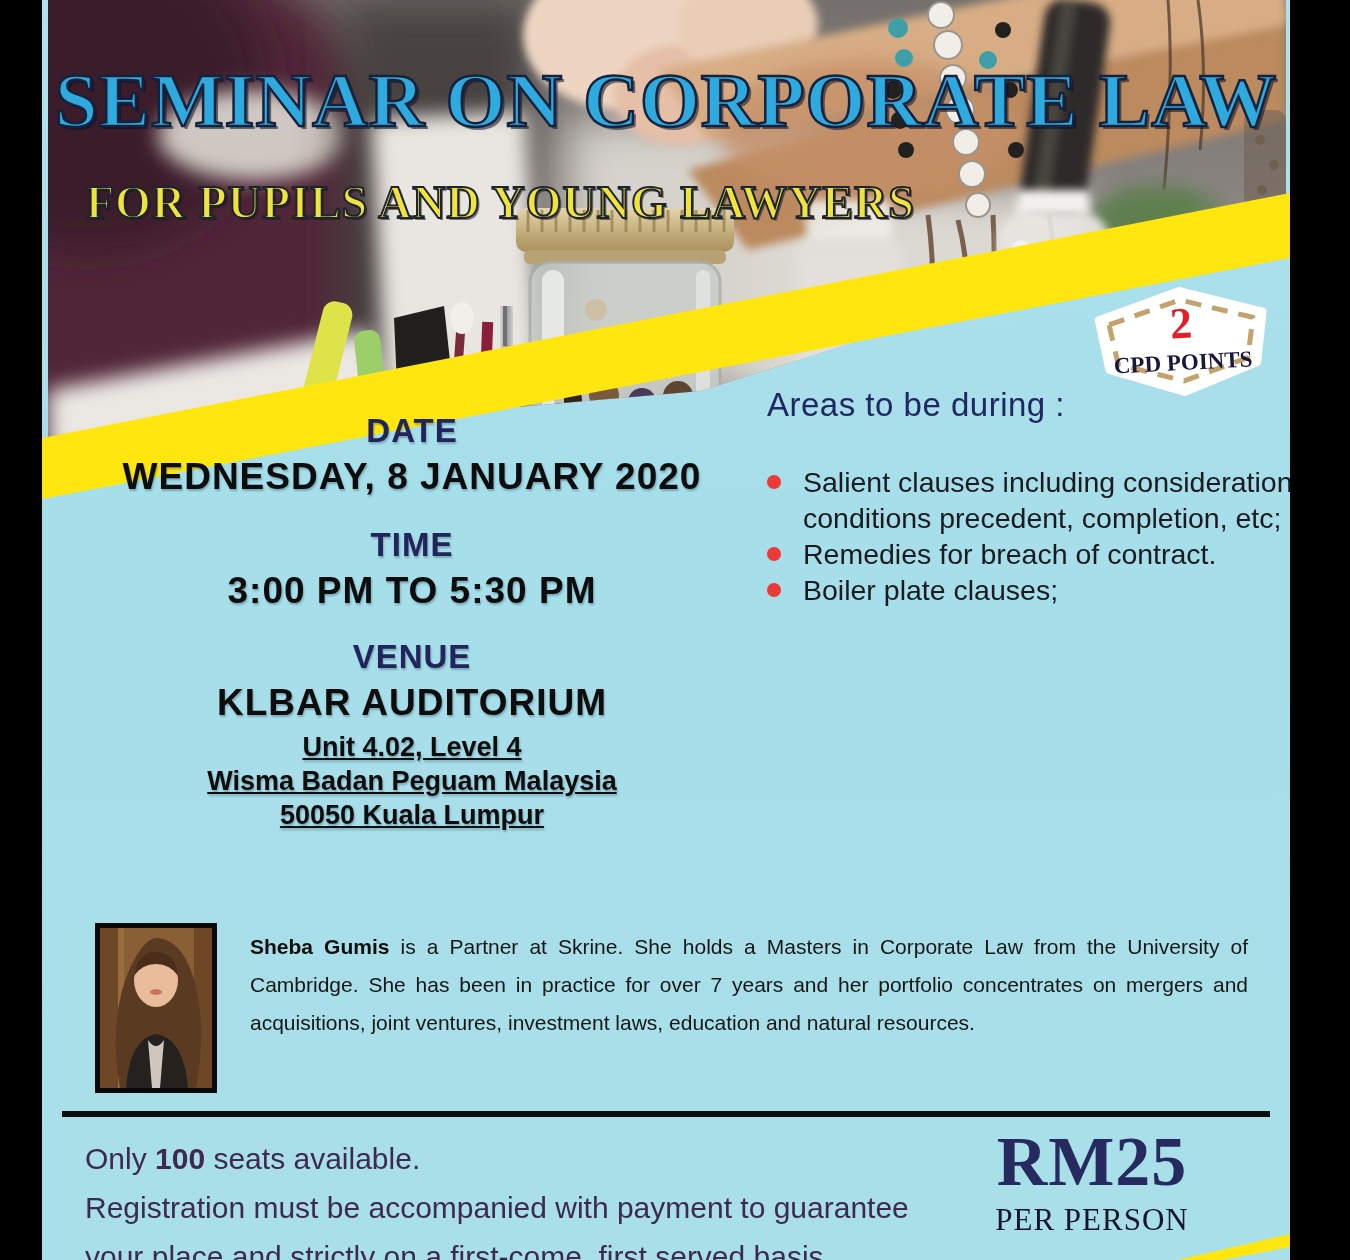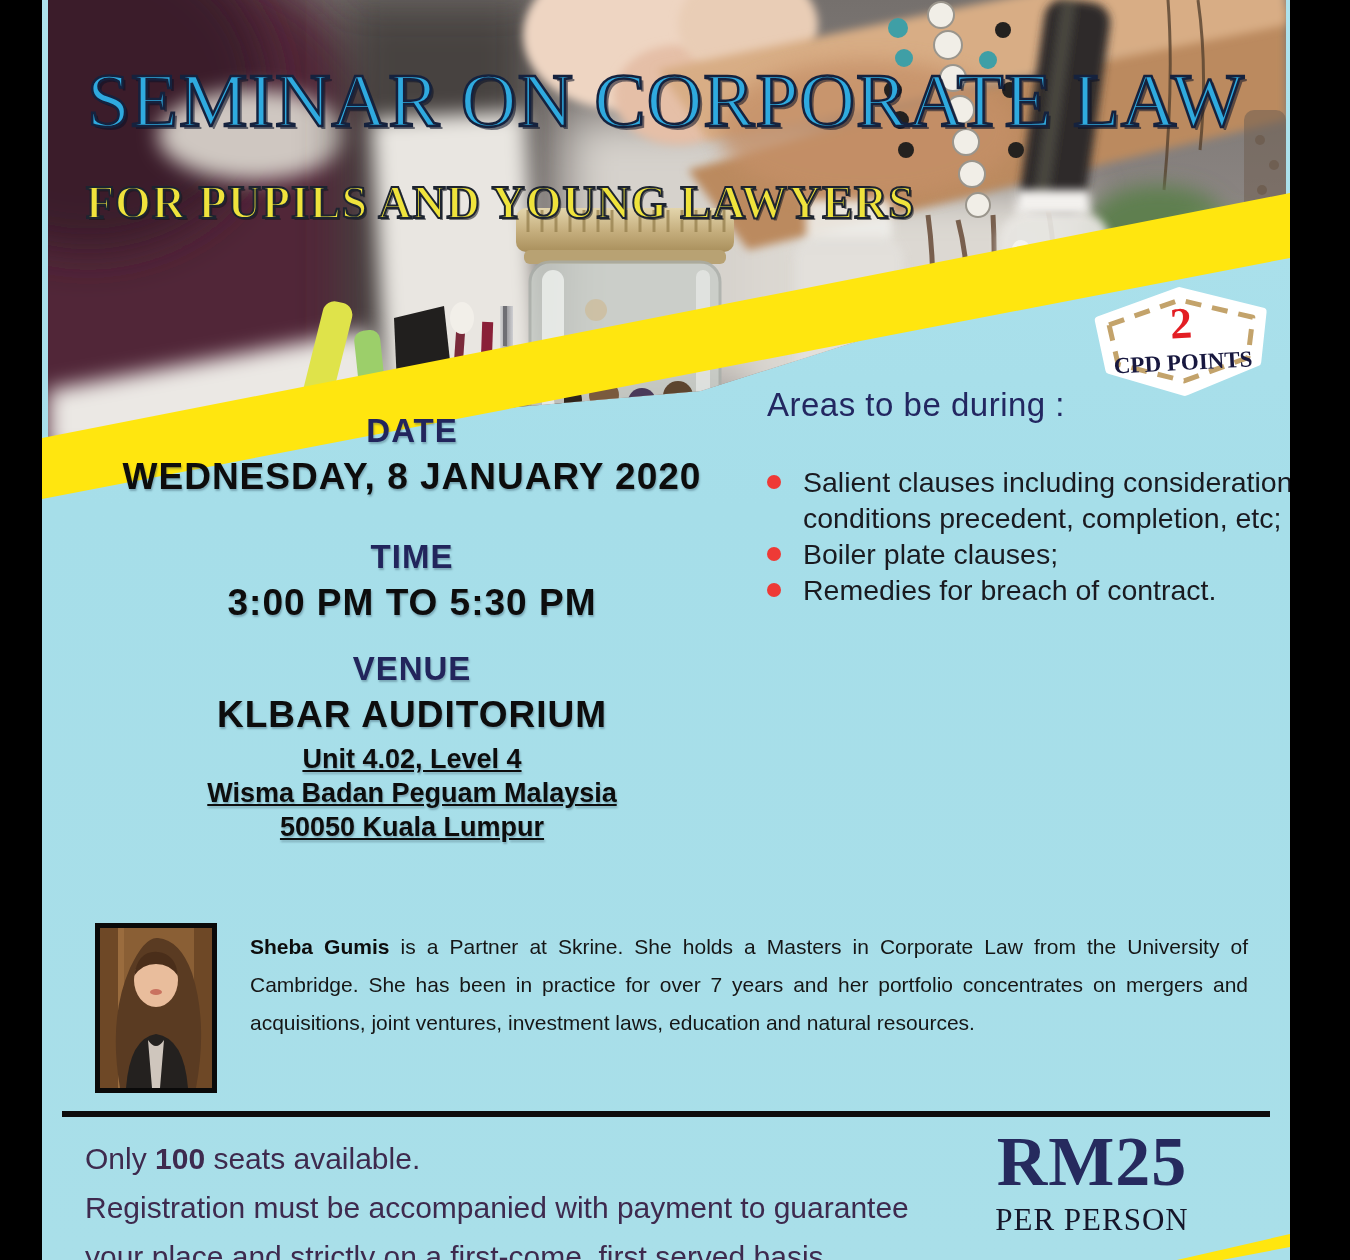--- a/index.html
+++ b/index.html
@@ -18,21 +18,21 @@
     position:absolute;left:6px;top:0;width:1238px;height:452px;
     clip-path:polygon(0 0,100% 0,100% 45.4%,52.7% 86.5%,0 99%);
     background:#8f8a86;z-index:1;
   }
   .photo svg{display:block;width:100%;height:100%;}
   
   .band{position:absolute;left:0;top:0;width:1248px;height:520px;z-index:2;pointer-events:none;}
   
   .title{
     position:absolute;left:0;top:56px;width:100%;text-align:center;z-index:3;margin:0;
-    font-family:"Liberation Serif",serif;font-weight:normal;font-size:77px;letter-spacing:1px;
+    font-family:"Liberation Serif",serif;font-weight:bold;font-size:77px;letter-spacing:1px;
     color:#2FAADF;-webkit-text-stroke:2.5px #15223E;
     text-shadow:3px 3px 0 rgba(10,16,38,.55);
   }
   .subtitle{
     position:absolute;left:44px;top:176px;z-index:3;margin:0;
     font-family:"Liberation Serif",serif;font-weight:bold;font-size:46px;letter-spacing:1px;
     color:#EFE33C;-webkit-text-stroke:2px #1d2430;
     text-shadow:2px 2px 0 rgba(20,22,30,.55);
   }
   
@@ -45,21 +45,21 @@
     color:#0e0e0e;
   }
   .details .label{
     margin:0;font-size:33px;font-weight:bold;color:#22255C;letter-spacing:1px;
     text-shadow:1px 2px 2px rgba(40,70,90,.35);
   }
   .details .value{
     margin:6px 0 0 0;font-size:37px;font-weight:bold;color:#0d0d0d;letter-spacing:1px;
     text-shadow:1px 2px 2px rgba(40,70,90,.35);
   }
-  .details .label.time{margin-top:40px;}
+  .details .label.time{margin-top:28px;}
   .details .label.venue{margin-top:26px;}
   .venue-lines{margin-top:6px;}
   .venue-lines div{
     font-size:27px;font-weight:bold;line-height:34px;color:#0d0d0d;
     text-shadow:1px 2px 2px rgba(40,70,90,.35);
     text-decoration:underline;
   }
   
   .areas{position:absolute;left:715px;top:386px;width:560px;z-index:3;}
   .areas h3{
@@ -300,22 +300,22 @@
       <div>Unit 4.02, Level 4</div>
       <div>Wisma Badan Peguam Malaysia</div>
       <div>50050 Kuala Lumpur</div>
     </div>
   </div>
 
   <div class="areas">
     <h3>Areas to be during :</h3>
     <ul>
       <li><span class="dot"></span><span>Salient clauses including consideration, conditions precedent, completion, etc;</span></li>
+      <li><span class="dot"></span><span>Remedies for breach of contract.</span></li>
       <li><span class="dot"></span><span>Boiler plate clauses;</span></li>
-      <li><span class="dot"></span><span>Remedies for breach of contract.</span></li>
     </ul>
   </div>
 
   <div class="speaker-photo">
     <svg viewBox="0 0 112 160" preserveAspectRatio="none">
       <rect x="0" y="0" width="112" height="160" fill="#8a5f35"></rect>
       <rect x="0" y="0" width="18" height="160" fill="#6e4826"></rect>
       <rect x="94" y="0" width="18" height="160" fill="#6e4826"></rect>
       <rect x="18" y="0" width="6" height="160" fill="#9a6c3e"></rect>
       <path d="M20 160 Q8 90 30 40 Q45 8 58 10 Q80 12 92 45 Q108 95 96 160 Z" fill="#5a3b22"></path>

